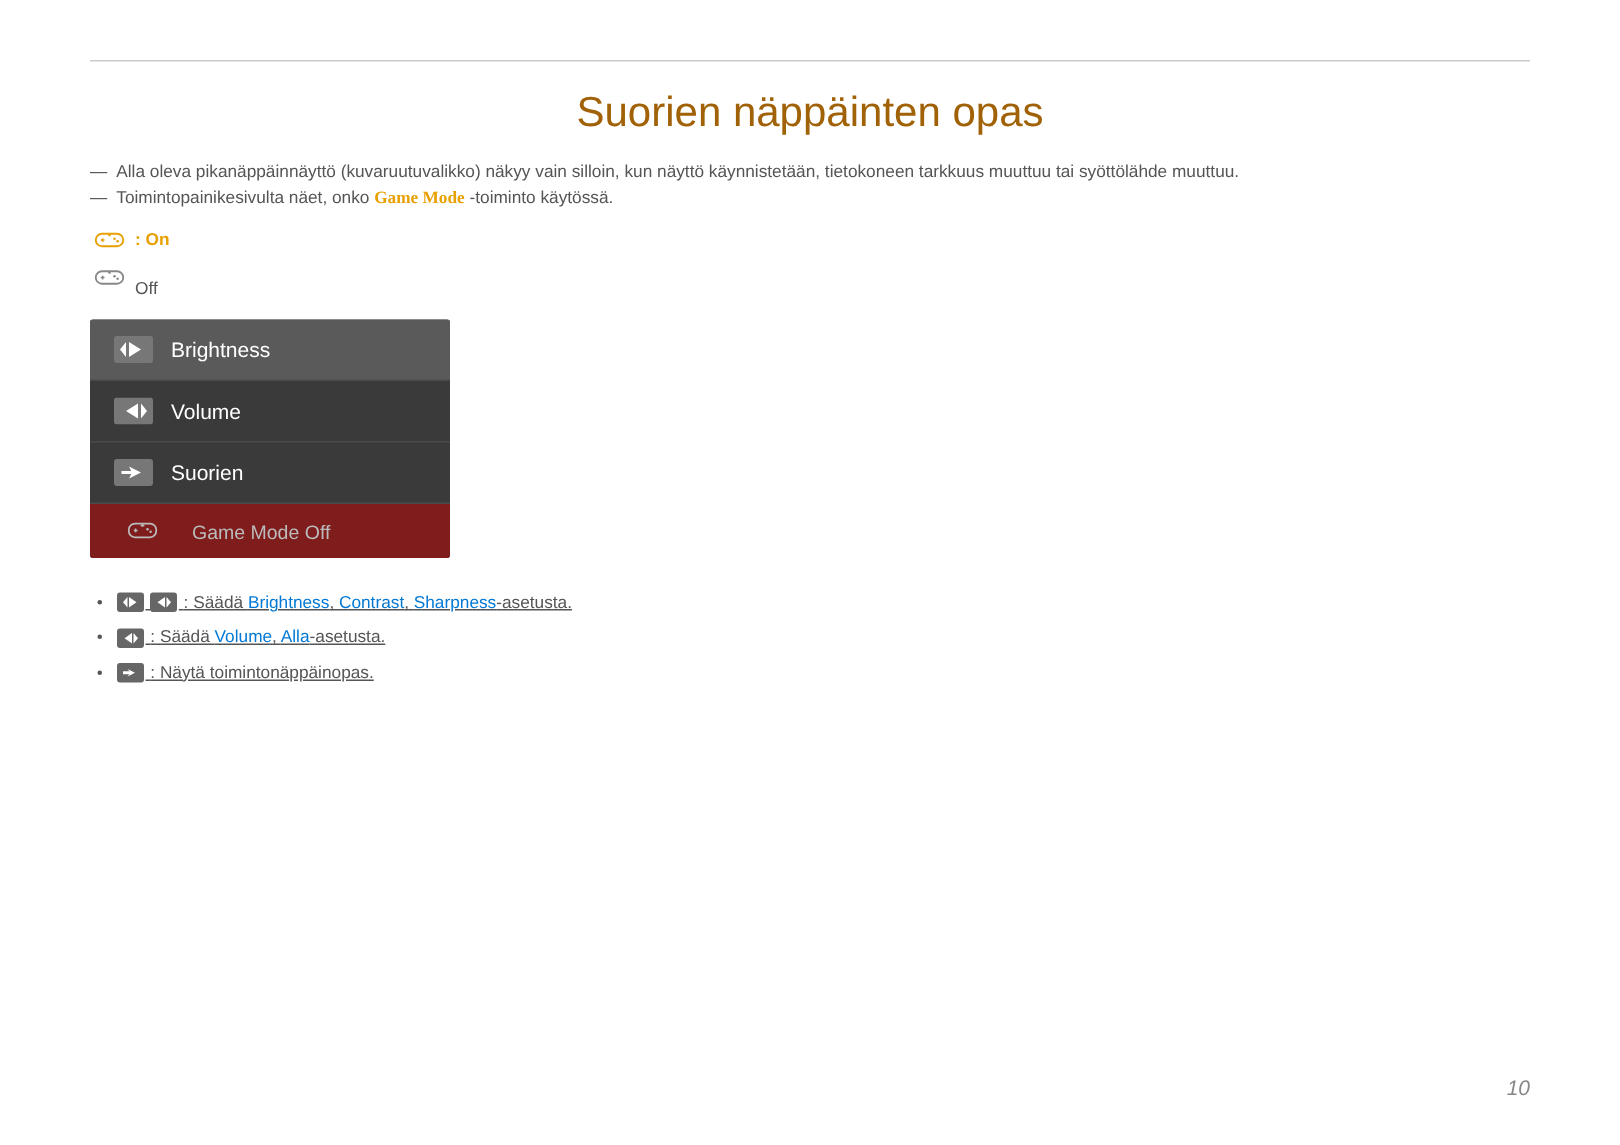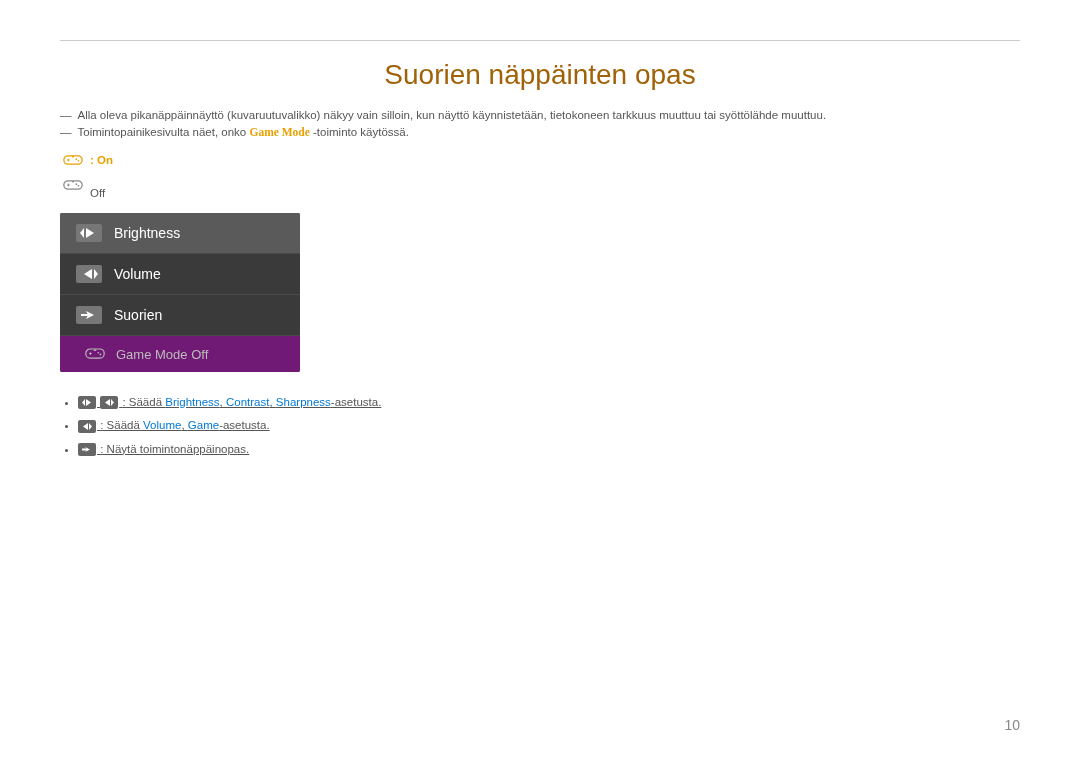--- a/index.html
+++ b/index.html
@@ -126,22 +126,22 @@
     .menu-item-label {
       color: #fff;
       font-size: 14px;
       font-weight: 400;
     }
 
     .menu-item-gamemode {
       display: flex;
       align-items: center;
       padding: 10px 16px 10px 24px;
-      gap: 10px;
-      background: #701a75;
+      gap: 22px;
+      background: #7f1d1d;
     }
 
     .menu-item-gamemode-label {
       color: #bbb;
       font-size: 13px;
     }
 
     
     .bullet-list {
       list-style: disc;
@@ -170,20 +170,21 @@
       margin-right: 1px;
       vertical-align: middle;
     }
 
     .page-number {
       position: absolute;
       bottom: 30px;
       right: 60px;
       font-size: 14px;
       color: #888;
+      font-style: italic;
     }
   </style>
 </head>
 <body>
 
 <div class="page-container">
   <div class="top-border"></div>
 
   <h1 class="page-title">Suorien näppäinten opas</h1>
 
@@ -298,21 +299,21 @@
     </li>
     <li>
       <span>
         <span class="inline-icon" style="background:#666;">
           <svg width="14" height="9" viewBox="0 0 14 9">
               <polygon points="3,4.5 8,1 8,8" fill="white"></polygon>
               <polygon points="9,1 9,8 12,4.5" fill="white"></polygon>
             </svg>
         </span>
       </span>
-      : Säädä <span class="highlight-blue">Volume</span>, <span class="highlight-blue">Game</span>-asetusta.
+      : Säädä <span class="highlight-blue">Volume</span>, <span class="highlight-blue">Alla</span>-asetusta.
     </li>
     <li>
       <span>
         <span class="inline-icon" style="background:#666;">
           <svg width="14" height="9" viewBox="0 0 14 9">
               <polygon points="10,4.5 5,2 7,4.5 5,7" fill="white"></polygon>
               <rect x="2" y="3.5" width="6" height="2" fill="white"></rect>
             </svg>
         </span>
       </span>

